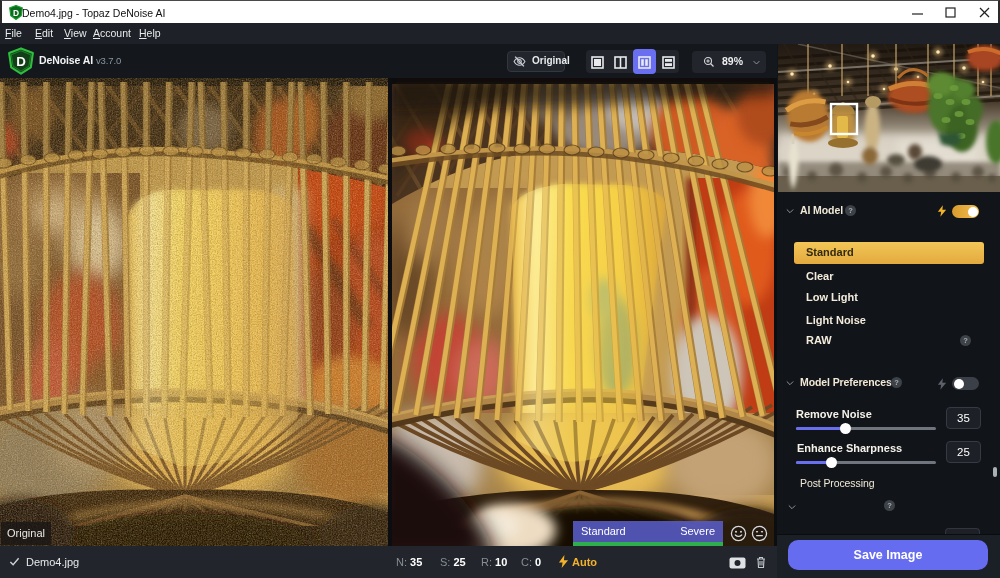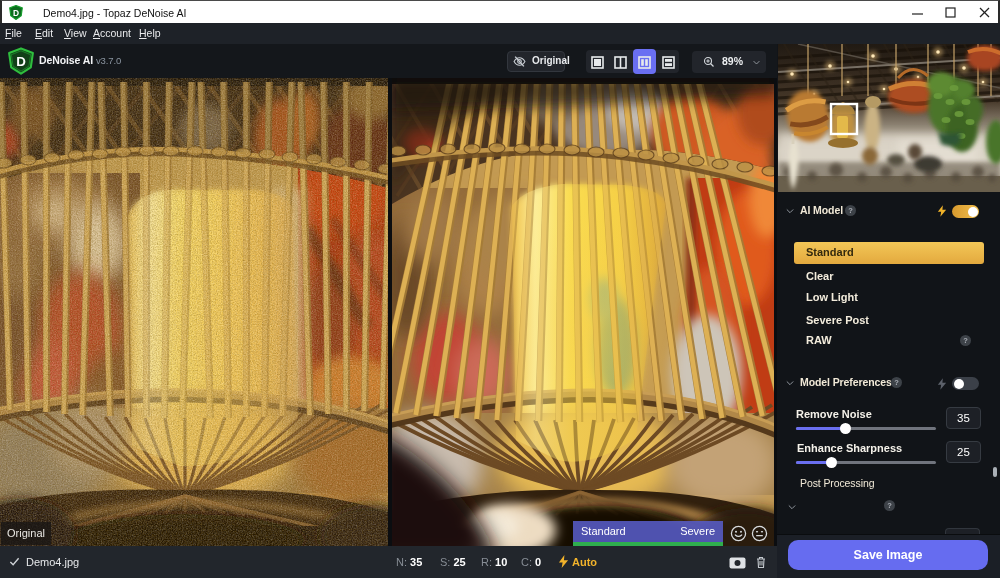--- a/index.html
+++ b/index.html
@@ -3,21 +3,21 @@
 *{margin:0;padding:0;box-sizing:border-box}
 body{width:1000px;height:578px;position:relative;overflow:hidden;background:#15171b;
  font-family:"Liberation Sans",sans-serif;-webkit-font-smoothing:antialiased}
 .abs{position:absolute}
 </style></head><body>
 <div class="abs" style="left:0;top:0;width:1000px;height:23px;background:#fff;border-top:1px solid #4a4a4a;border-left:2px solid #2a2a2a;border-right:2px solid #2a2a2a">
     <svg class="abs" style="left:7px;top:4px" width="14" height="15" viewBox="0 0 20 21">
       <path d="M10,0.5 L19,4 L17.5,15 L10,20.5 L2.5,15 L1,4 Z" fill="#0d6b1e" stroke="#15a02c" stroke-width="1.6"></path>
       <text x="10" y="15" font-size="12" font-weight="bold" fill="#fff" text-anchor="middle" font-family="Liberation Sans">D</text>
     </svg>
-    <div class="abs" style="left:41px;top:6px;font-size:10.5px;color:#101010">Demo4.jpg - Topaz DeNoise AI</div>
+    <div class="abs" style="left:20px;top:6px;font-size:10.5px;color:#101010">Demo4.jpg - Topaz DeNoise AI</div>
     <svg class="abs" style="left:909px;top:6px" width="13" height="13" viewBox="0 0 13 13">
       <line x1="1" y1="7" x2="12" y2="7" stroke="#222" stroke-width="1.2"></line>
     </svg>
     <svg class="abs" style="left:942px;top:5px" width="13" height="13" viewBox="0 0 13 13">
       <rect x="2" y="2" width="9" height="9" fill="none" stroke="#222" stroke-width="1.2"></rect>
     </svg>
     <svg class="abs" style="left:976px;top:5px" width="13" height="13" viewBox="0 0 13 13">
       <line x1="2" y1="2" x2="11" y2="11" stroke="#222" stroke-width="1.3"></line>
       <line x1="11" y1="2" x2="2" y2="11" stroke="#222" stroke-width="1.3"></line>
     </svg>
@@ -716,21 +716,21 @@
     <svg style="position:absolute;left:160px;top:161px" width="10" height="12" viewBox="0 0 12 14">
       <path d="M7,0 L1,8 L5,8 L4,14 L11,5.5 L6.5,5.5 Z" fill="#f0b32a"></path>
     </svg>
     <div style="position:absolute;left:175px;top:161px;width:27px;height:13px;border-radius:7px;background:linear-gradient(90deg,#d89a2e,#f2c04e)">
       <div style="position:absolute;right:1.5px;top:1.5px;width:10px;height:10px;border-radius:50%;background:#fff"></div>
     </div>
     <div class="abs" style="left:17px;top:198px;width:190px;height:22px;border-radius:3px;background:linear-gradient(180deg,#f3c757,#e3a93e)"></div>
     <div class="abs" style="left:29px;top:202px;font-size:11px;font-weight:700;color:#33290e">Standard</div>
     <div class="abs" style="left:29px;top:226px;font-size:11px;font-weight:700;color:#f3ecdc">Clear</div>
     <div class="abs" style="left:29px;top:247px;font-size:11px;font-weight:700;color:#f3ecdc">Low Light</div>
-    <div class="abs" style="left:29px;top:270px;font-size:11px;font-weight:700;color:#f3ecdc">Severe Post</div>
+    <div class="abs" style="left:29px;top:270px;font-size:11px;font-weight:700;color:#f3ecdc">Light Noise</div>
     <div class="abs" style="left:29px;top:290px;font-size:11px;font-weight:700;color:#f3ecdc">RAW</div>
     <div style="position:absolute;left:183px;top:291px;width:11px;height:11px;border-radius:50%;background:#3d4248;color:#a8adb4;font-size:7.5px;line-height:11px;text-align:center;font-weight:700">?</div>
     <svg style="position:absolute;left:8px;top:334px" width="10" height="10" viewBox="0 0 24 24">
       <path d="M5,9 L12,16 L19,9" fill="none" stroke="#8f959c" stroke-width="2.4" stroke-linecap="round"></path>
     </svg>
     <div class="abs" style="left:23px;top:332px;font-size:10.5px;font-weight:700;color:#f1e9d7;letter-spacing:-0.1px">Model Preferences</div>
     <div style="position:absolute;left:114px;top:333px;width:11px;height:11px;border-radius:50%;background:#3d4248;color:#a8adb4;font-size:7.5px;line-height:11px;text-align:center;font-weight:700">?</div>
     <svg style="position:absolute;left:160px;top:334px" width="10" height="12" viewBox="0 0 12 14">
       <path d="M7,0 L1,8 L5,8 L4,14 L11,5.5 L6.5,5.5 Z" fill="#5c616a"></path>
     </svg>

